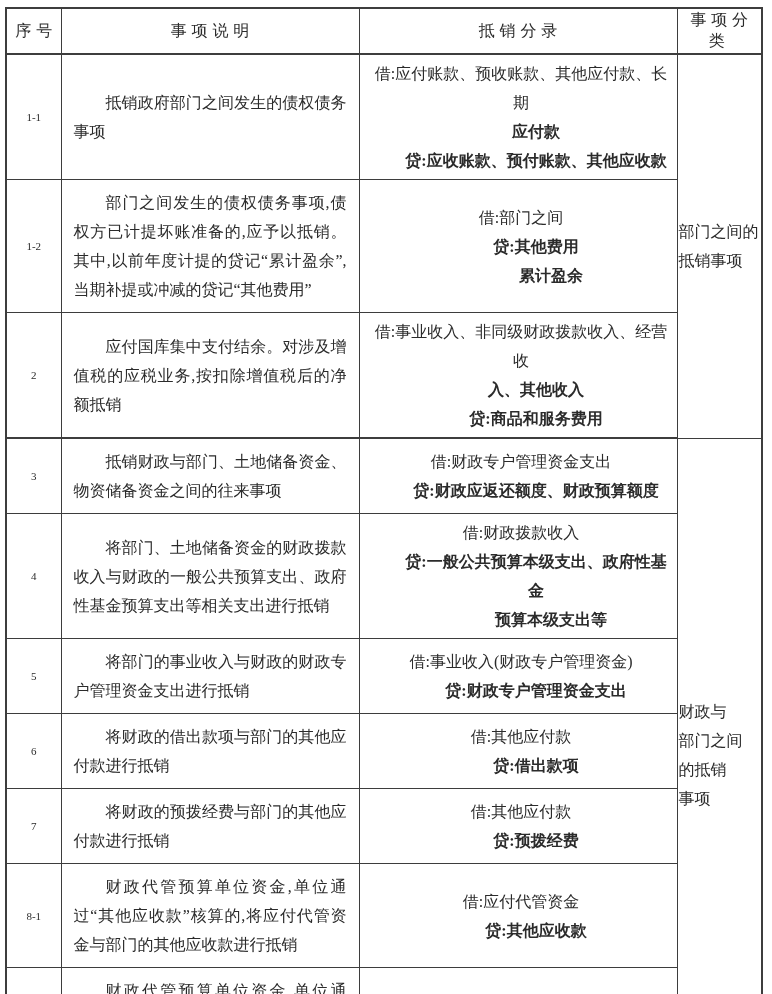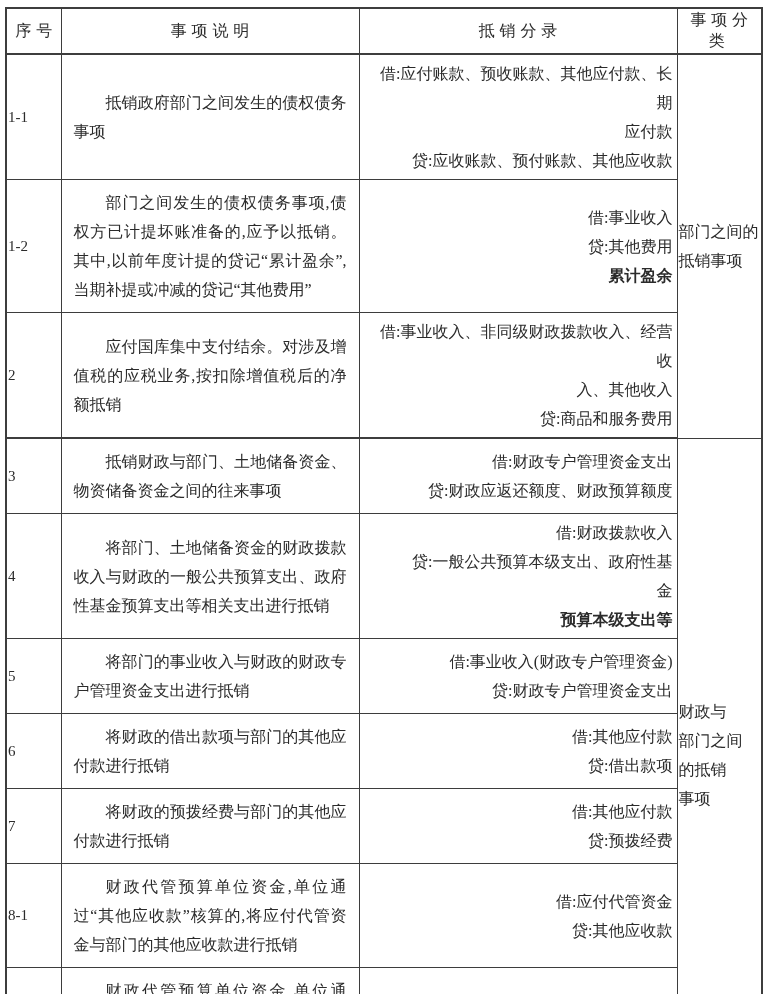--- a/index.html
+++ b/index.html
@@ -32,33 +32,33 @@
     text-align: center;
     letter-spacing: 0.30em;
     text-indent: 0.30em;
     border-bottom-width: 2px;
     font-size: 16px;
   }
 
   tbody td { vertical-align: middle; }
   tr.group-end td { border-bottom-width: 2px; }
 
-  td.no-cell { font-size: 15px; font-family: Liberation Serif, serif; }
+  td.no-cell { text-align: center; font-size: 11px; font-family: Liberation Serif, serif; }
 
   td.desc-cell { padding: 4px 8px; }
   .desc {
     margin: 4px;
     text-indent: 2em;
     text-align: justify;
     line-height: 29px;
   }
 
   td.entry-cell { padding: 4px 4px 4px 10px; }
-  .el { line-height: 29px; text-align: right; }
-  .l1 { padding-left: 30px; }
+  .el { line-height: 29px; text-align: center; }
+  .l1 { padding-left: 30px; font-weight: bold; }
   .l2 { padding-left: 60px; font-weight: bold; }
 
   td.cat-cell {
     text-align: left;
     white-space: pre-line;
     line-height: 29px;
     padding: 2px 1px;
   }
 
   
@@ -104,21 +104,21 @@
         </td>
         <td class="cat-cell" rowspan="3">部门之间的
 抵销事项</td>
       </tr>
       <tr class="h118">
         <td class="no-cell">1-2</td>
         <td class="desc-cell">
           <p class="desc">部门之间发生的债权债务事项,债权方已计提坏账准备的,应予以抵销。其中,以前年度计提的贷记“累计盈余”,当期补提或冲减的贷记“其他费用”</p>
         </td>
         <td class="entry-cell">
-          <div class="el l0">借:事业收入</div>
+          <div class="el l0">借:部门之间</div>
           <div class="el l1">贷:其他费用</div>
           <div class="el l2">累计盈余</div>
         </td>
       </tr>
       <tr class="h97 group-end">
         <td class="no-cell">2</td>
         <td class="desc-cell">
           <p class="desc">应付国库集中支付结余。对涉及增值税的应税业务,按扣除增值税后的净额抵销</p>
         </td>
         <td class="entry-cell">

